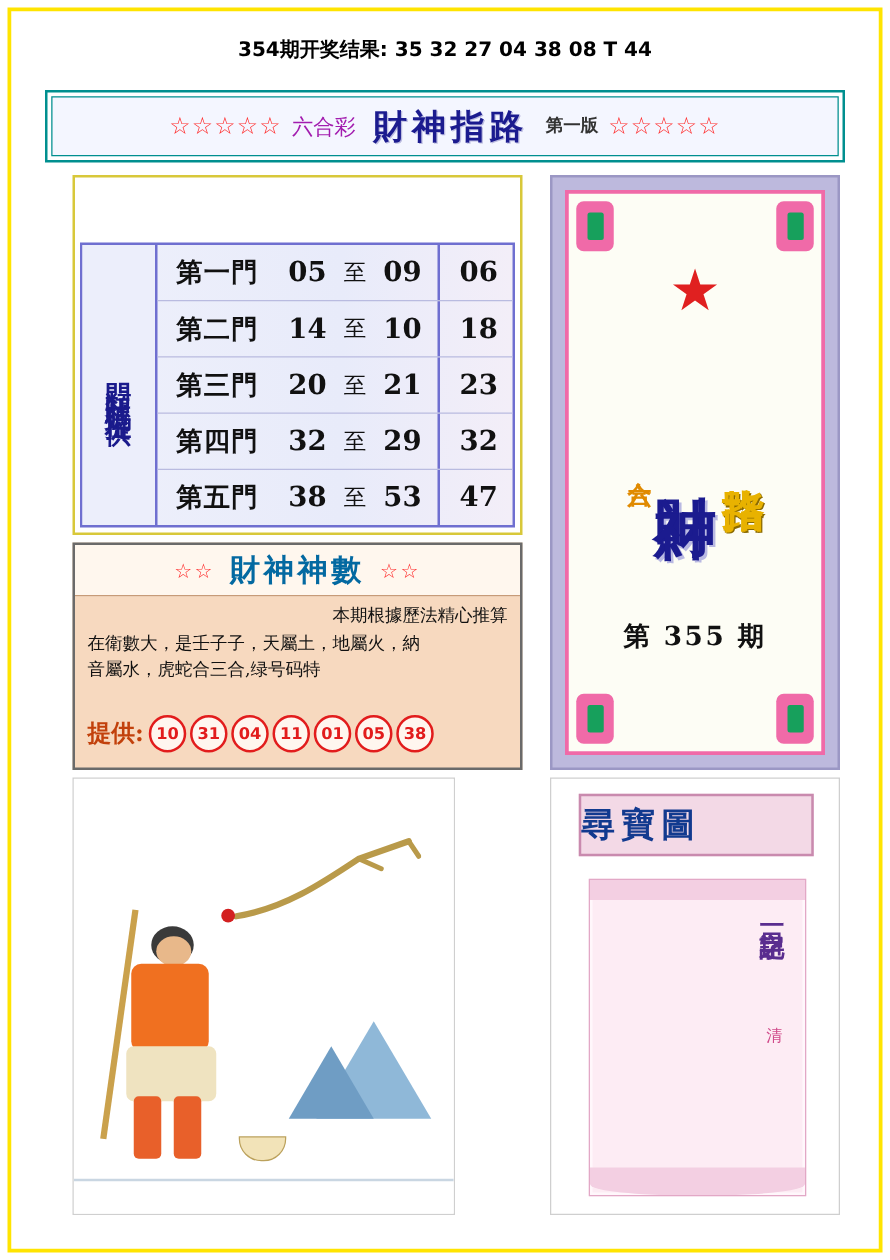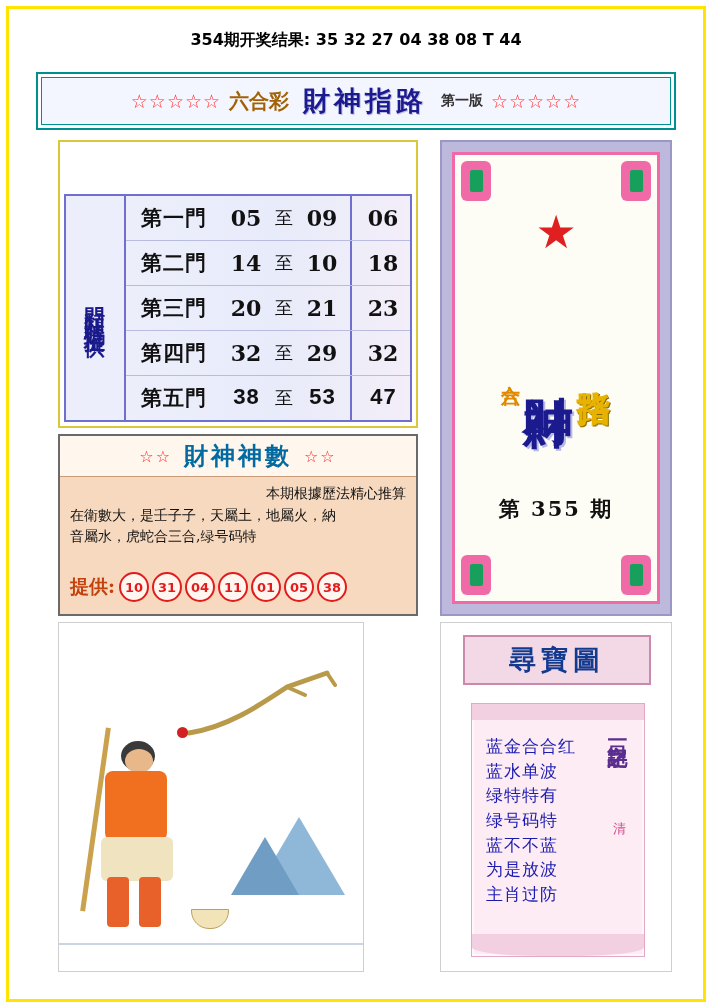--- a/index.html
+++ b/index.html
@@ -33,21 +33,21 @@
   .banner-inner{
     position:absolute;left:3px;top:3px;right:3px;bottom:3px;
     border:1px solid #008f8f;
     background:#f4f6ff;
     display:flex;align-items:center;justify-content:center;
     box-sizing:border-box;
   }
   .stars{color:#ff2d2d;font-size:19px;letter-spacing:1px;}
   .banner-sub{
     font-family:"DejaVu Serif","Liberation Serif",serif;
-    font-size:20px;color:#a16207;margin:0 8px;font-weight:bold;
+    font-size:17px;color:#a21caf;margin:0 8px;font-weight:normal;
   }
   .banner-title{
     font-family:Liberation Serif, serif;
     font-size:27px;font-weight:bold;color:#1b1b8f;letter-spacing:4px;
     margin:0 6px;
     text-shadow:1px 1px 0 #bcbce0;
   }
   .banner-ver{
     font-family:"DejaVu Serif","Liberation Serif",serif;
     font-size:14px;color:#333;margin:4px 8px;font-weight:bold;
@@ -76,21 +76,21 @@
     font-size:21px;font-weight:bold;color:#1a1a8c;
     writing-mode:vertical-rl;text-orientation:upright;
     letter-spacing:6px;line-height:1;
   }
   .mlist-rows{flex:1;display:flex;flex-direction:column;}
   .mrow{
     flex:1;display:flex;align-items:center;
     border-bottom:1px solid #b9bbe0;
     font-family:"DejaVu Serif","Liberation Serif",serif;
   }
-  .mrow:last-child{border-bottom:none;font-family:Liberation Mono, monospace;}
+  .mrow:last-child{border-bottom:none;}
   .mrow .men{
     width:96px;text-align:center;font-size:21px;font-weight:bold;color:#111;
     letter-spacing:1px;
   }
   .mrow .n1{width:48px;text-align:center;font-size:22px;font-weight:bold;color:#111;}
   .mrow .zhi{width:28px;text-align:center;font-size:18px;color:#111;}
   .mrow .n2{width:48px;text-align:center;font-size:22px;font-weight:bold;color:#111;}
   .mrow .sep{width:2px;align-self:stretch;background:#6f6fd0;margin:0 4px;}
   .mrow .n3{flex:1;text-align:center;font-size:22px;font-weight:bold;color:#111;}
 
@@ -225,21 +225,21 @@
   .f-bowl{position:absolute;left:104px;top:168px;width:36px;height:18px;background:#f2e3b8;border:1px solid #bba15c;border-radius:0 0 18px 18px;}
 
   
   .treas{
     position:absolute;left:440px;top:622px;width:232px;height:350px;
     background:#ffffff;border:1px solid #cfcfcf;box-sizing:border-box;
   }
   .treas-head{
     position:absolute;left:22px;top:12px;width:188px;height:50px;
     background:#f3d9e6;border:2px solid #c98aae;
-    display:flex;align-items:center;justify-content:center;box-sizing:border-box;
+    display:flex;align-items:center;justify-content:flex-start;box-sizing:border-box;
   }
   .treas-head span{
     font-family:"DejaVu Serif","Liberation Serif",serif;
     font-size:27px;font-weight:bold;color:#123a8f;letter-spacing:5px;
   }
   .scroll{
     position:absolute;left:30px;top:80px;width:172px;height:252px;
     background:#fdecf4;border:1px solid #e2a8c6;
     box-shadow:inset 0 0 0 2px #fff7fb;
   }
@@ -399,25 +399,16 @@
   </div>
 </div>
 
 <div class="treas">
   <div class="treas-head">
     <span>尋寶圖</span>
   </div>
   <div class="scroll">
     <div class="scroll-top"></div>
     <div class="yizi">一字記之日</div>
-    <div class="poem">
-      <div>蓝金合合红</div>
-      <div>蓝水单波</div>
-      <div>绿特特有</div>
-      <div>绿号码特</div>
-      <div>蓝不不蓝</div>
-      <div>为是放波</div>
-      <div>主肖过防</div>
-    </div>
     <div class="qing">清</div>
     <div class="scroll-bot"></div>
   </div>
 </div>
 
 </body></html>

